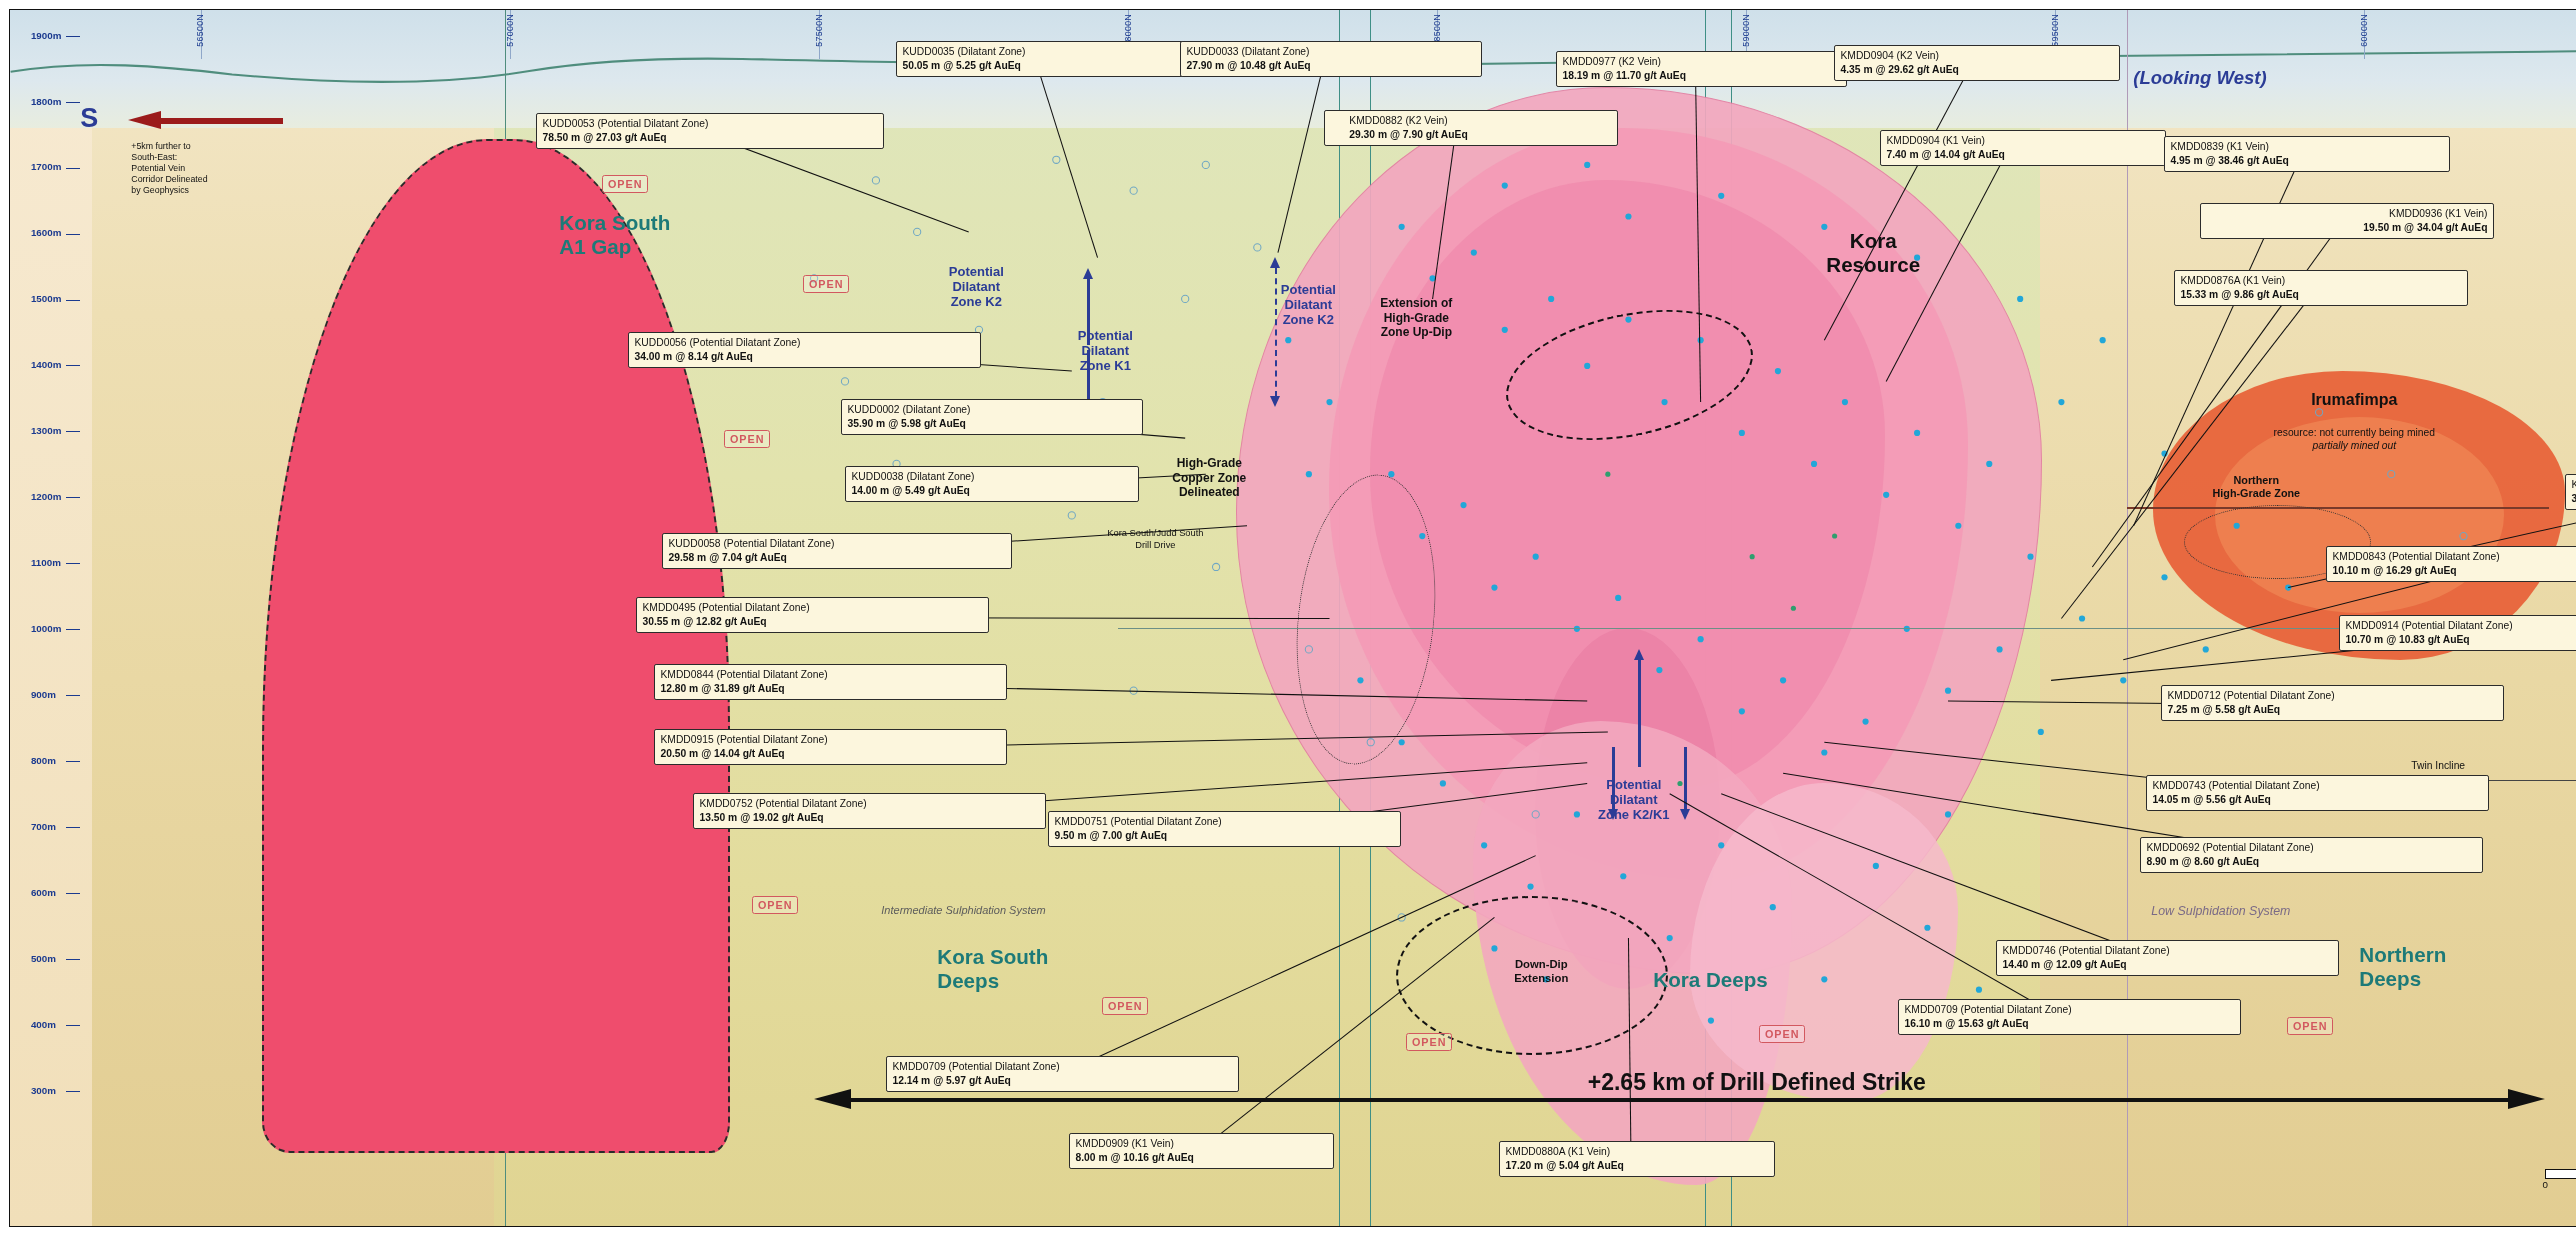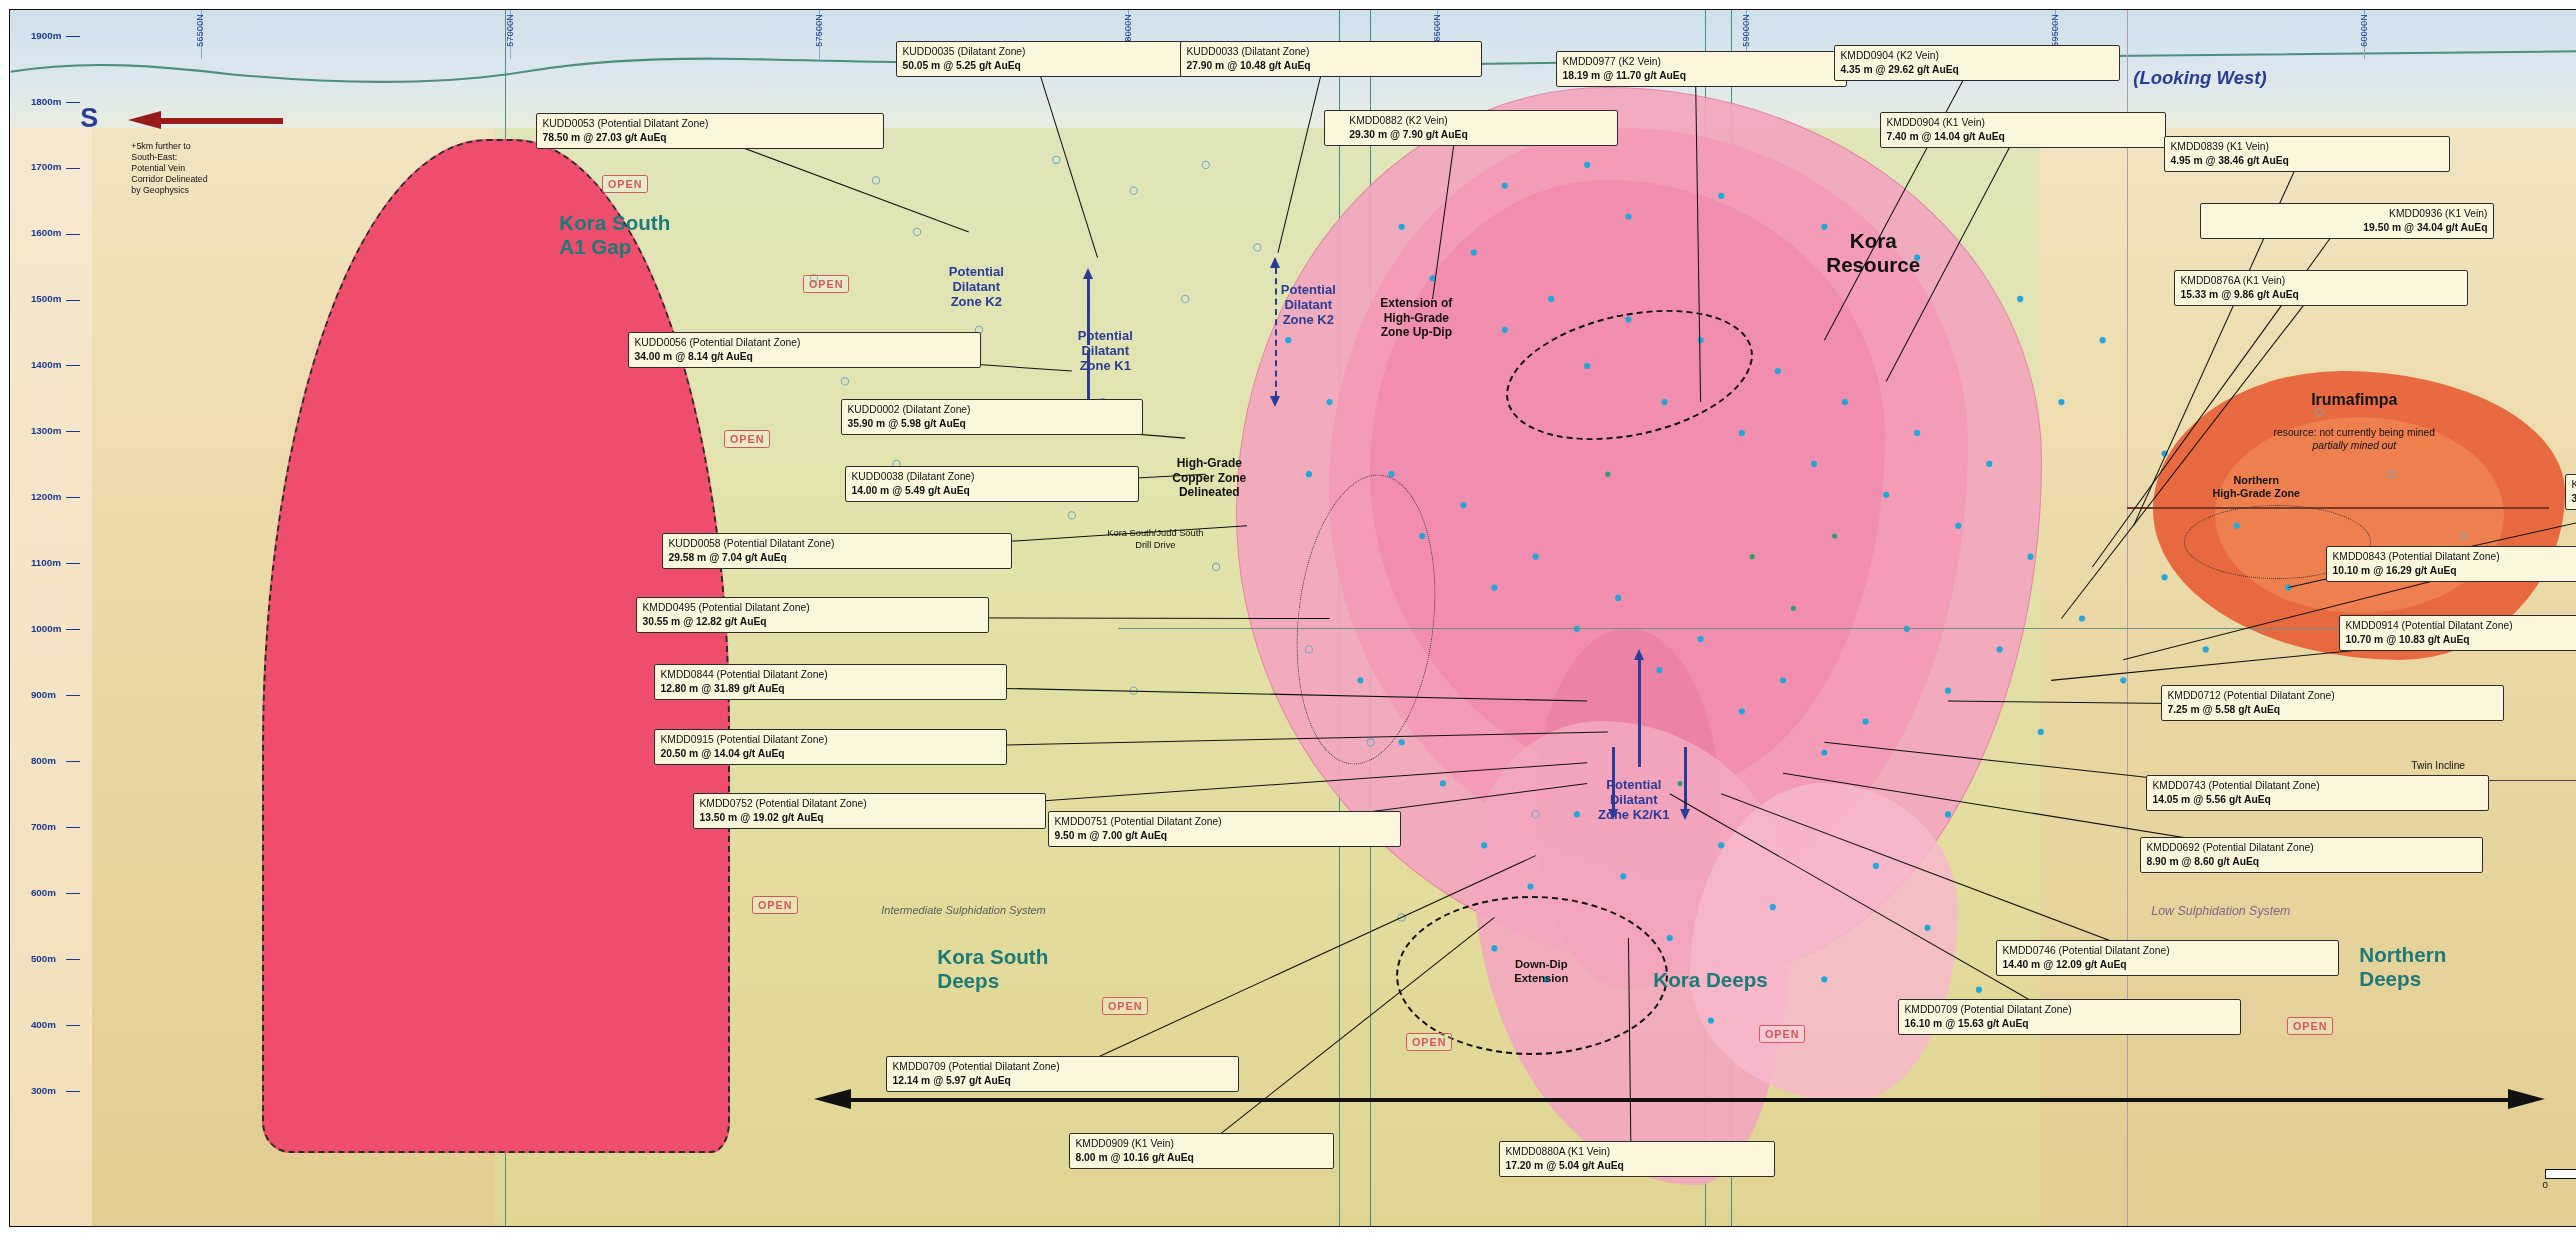--- a/index.html
+++ b/index.html
@@ -392,20 +392,21 @@
         <span style="left:0%">0</span>
 
       </div>
     </div>
 
     <div class="strike">
       <div class="arrowL"></div>
       <div class="bar"></div>
       <div class="arrowR"></div>
     </div>
+    <div class="striketxt">+2.65 km of Drill Defined Strike</div>
 
     <svg id="leaders" style="position:absolute;left:0;top:0;width:100%;height:100%;pointer-events:none" viewBox="0 0 5508 2358" width="2838" height="1215">
         <line x1="1345" y1="238" x2="1860" y2="430" stroke="#111" stroke-width="2"></line>
         <line x1="1990" y1="98" x2="2110" y2="480" stroke="#111" stroke-width="2"></line>
         <line x1="2550" y1="98" x2="2460" y2="470" stroke="#111" stroke-width="2"></line>
         <line x1="2805" y1="233" x2="2760" y2="560" stroke="#111" stroke-width="2"></line>
         <line x1="3270" y1="118" x2="3280" y2="760" stroke="#111" stroke-width="2"></line>
         <line x1="3805" y1="106" x2="3520" y2="640" stroke="#111" stroke-width="2"></line>
         <line x1="3895" y1="236" x2="3640" y2="720" stroke="#111" stroke-width="2"></line>
         <line x1="4445" y1="283" x2="4120" y2="1000" stroke="#111" stroke-width="2"></line>
@@ -450,21 +451,21 @@
           <div class="val">29.30 m @ 7.90 g/t AuEq</div>
         </div>
         <div class="box" style="left: 1546px; top: 41px; width: 278px;">
           <div class="hdr">KMDD0977 (K2 Vein)</div>
           <div class="val">18.19 m @ 11.70 g/t AuEq</div>
         </div>
         <div class="box" style="left: 1824px; top: 35px; width: 273px;">
           <div class="hdr">KMDD0904 (K2 Vein)</div>
           <div class="val">4.35 m @ 29.62 g/t AuEq</div>
         </div>
-        <div class="box" style="left: 1870px; top: 102px; width: 273px;">
+        <div class="box" style="left: 1870px; top: 120px; width: 273px;">
           <div class="hdr">KMDD0904 (K1 Vein)</div>
           <div class="val">7.40 m @ 14.04 g/t AuEq</div>
         </div>
         <div class="box" style="left: 2154px; top: 126px; width: 273px;">
           <div class="hdr">KMDD0839 (K1 Vein)</div>
           <div class="val">4.95 m @ 38.46 g/t AuEq</div>
         </div>
         <div class="box" style="left: 2190px; top: 193px; width: 281px; text-align: right;">
           <div class="hdr">KMDD0936 (K1 Vein)</div>
           <div class="val">19.50 m @ 34.04 g/t AuEq</div>

